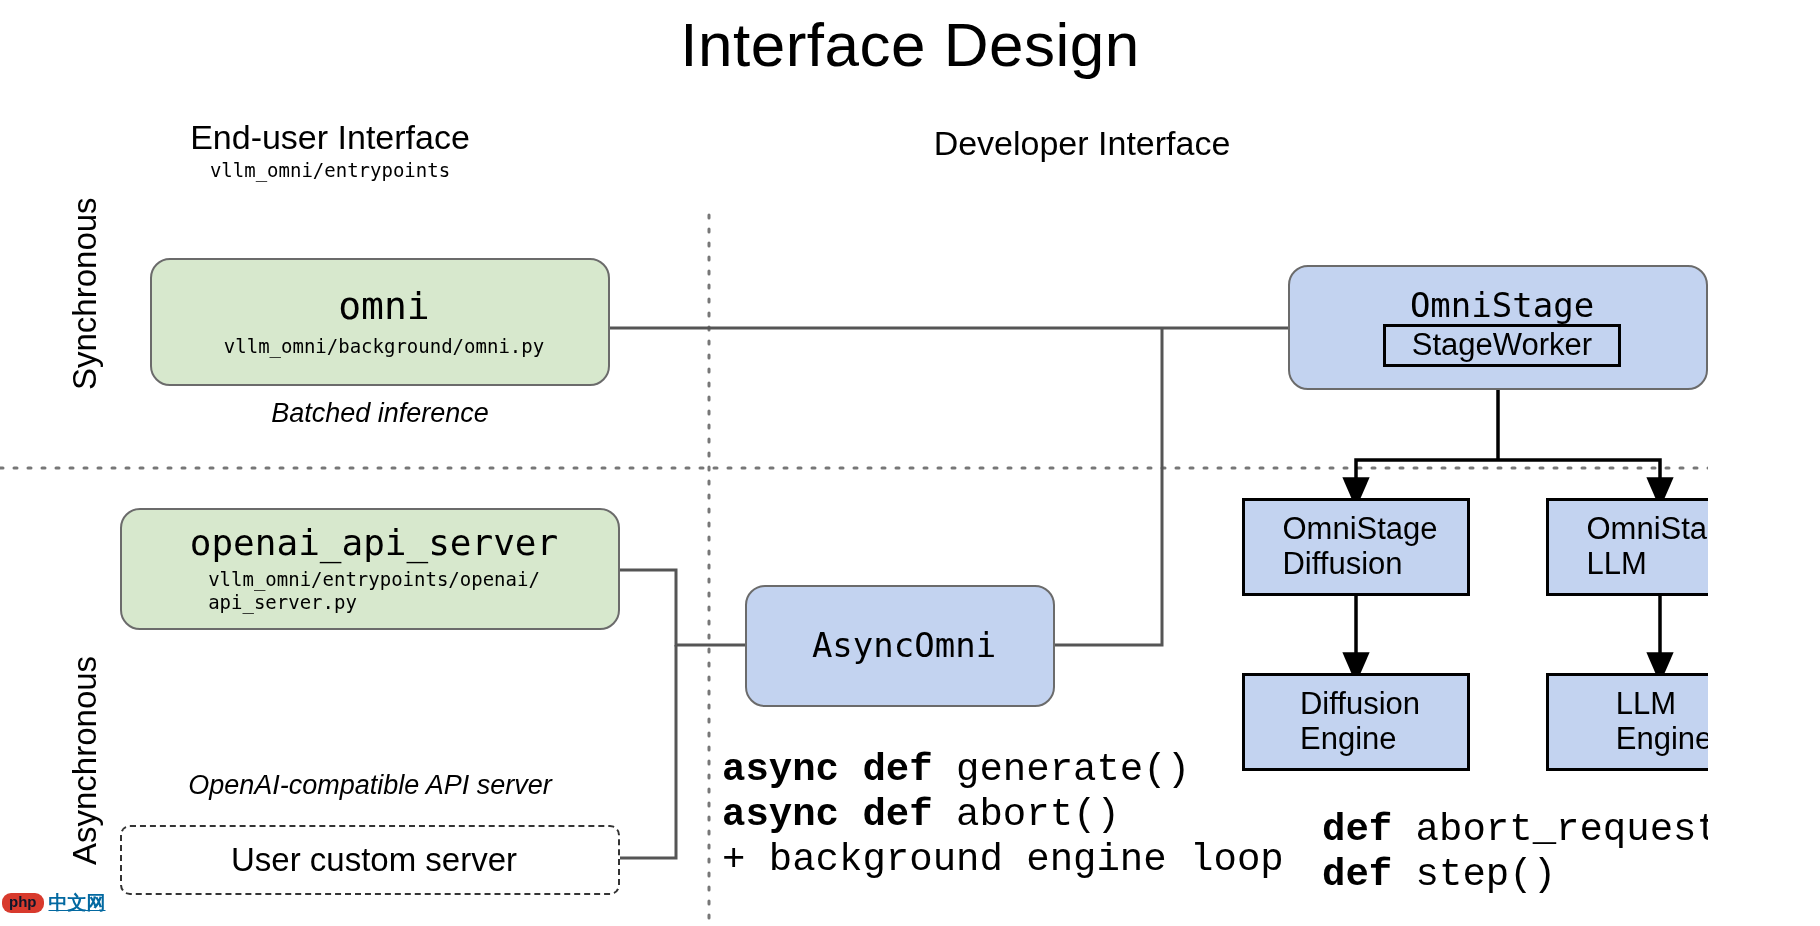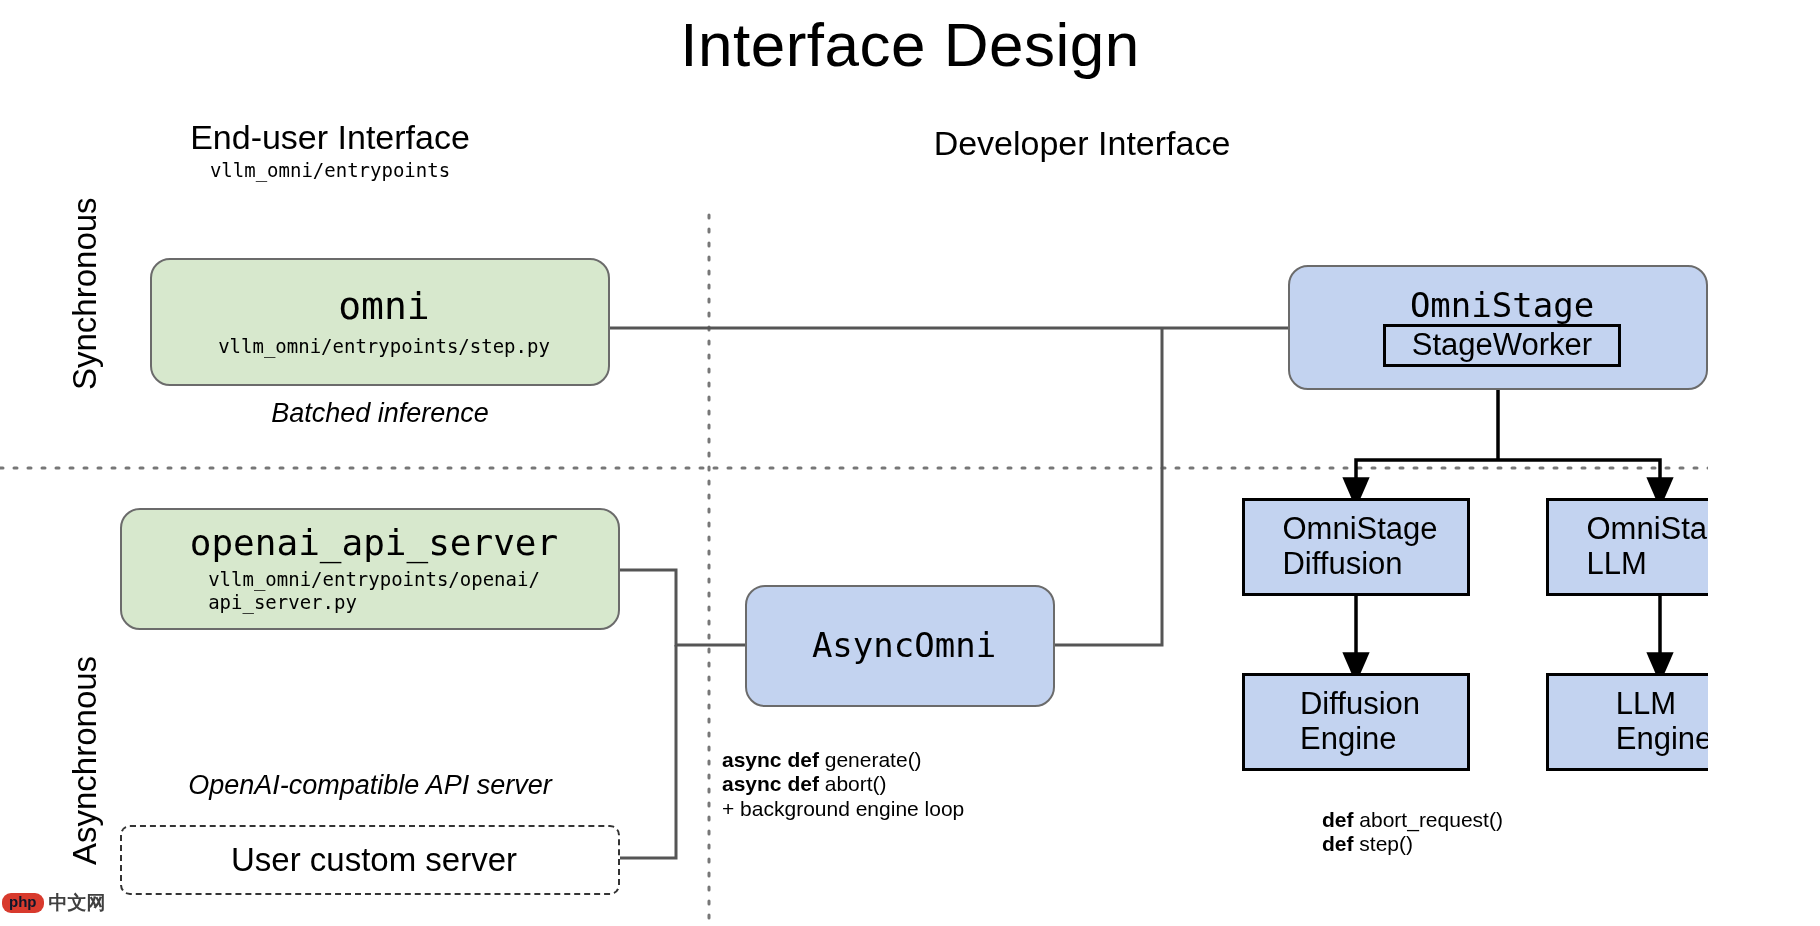--- a/index.html
+++ b/index.html
@@ -145,22 +145,22 @@
     font-style: italic;
     font-size: 27px;
     line-height: 1;
     white-space: nowrap;
   }
   #caption-batched { left: 150px; top: 400px; width: 460px; text-align: center; }
   #caption-openai  { left: 120px; top: 772px; width: 500px; text-align: center; }
 
   
   .code-block {
-    font-family: Liberation Sans, sans-serif;
-    font-size: 21px;
+    font-family: Liberation Mono, monospace;
+    font-size: 39px;
     line-height: 1.16;
     white-space: pre;
   }
   .code-line { white-space: pre; }
   .kw { font-weight: bold; }
   #code-async { left: 722px; top: 748px; }
   #code-engine { left: 1322px; top: 808px; }
 
   
   #watermark {
@@ -175,23 +175,24 @@
     font-size: 15px;
     font-weight: bold;
     font-family: "Liberation Sans", sans-serif;
     border-radius: 9px;
     padding: 1px 7px 2px 7px;
     line-height: 1.1;
   }
   #watermark .cn-text {
     font-size: 19px;
     font-weight: bold;
-    color: #404040;
+    color: #0369a1;
     font-family: "DejaVu Sans", sans-serif;
     line-height: 1;
+    text-decoration: underline;
   }
 </style>
 </head>
 <body>
 
 <div id="page">
 
   <svg id="svg-layer" viewBox="0 0 1820 926">
     <defs>
       <marker id="arrowhead" markerWidth="9" markerHeight="9" refX="4.2" refY="4.5" orient="auto" markerUnits="strokeWidth">
@@ -224,21 +225,21 @@
   <div class="abs col-heading" id="heading-enduser">End-user Interface</div>
   <div class="abs col-sub" id="sub-enduser">vllm_omni/entrypoints</div>
 
   <div class="abs col-heading" id="heading-developer">Developer Interface</div>
 
   <div class="abs axis-label" id="axis-sync">Synchronous</div>
   <div class="abs axis-label" id="axis-async">Asynchronous</div>
 
   <div class="abs node green" id="node-omni">
     <div class="node-title">omni</div>
-    <div class="node-sub">vllm_omni/entrypoints/step.py</div>
+    <div class="node-sub">vllm_omni/background/omni.py</div>
   </div>
   <div class="abs node green" id="node-openai">
     <div class="node-title">openai_api_server</div>
     <div class="node-sub">vllm_omni/entrypoints/openai/
 api_server.py</div>
   </div>
 
   <div class="abs caption" id="caption-batched">Batched inference</div>
 
   <div class="abs caption" id="caption-openai">OpenAI-compatible API server</div>

